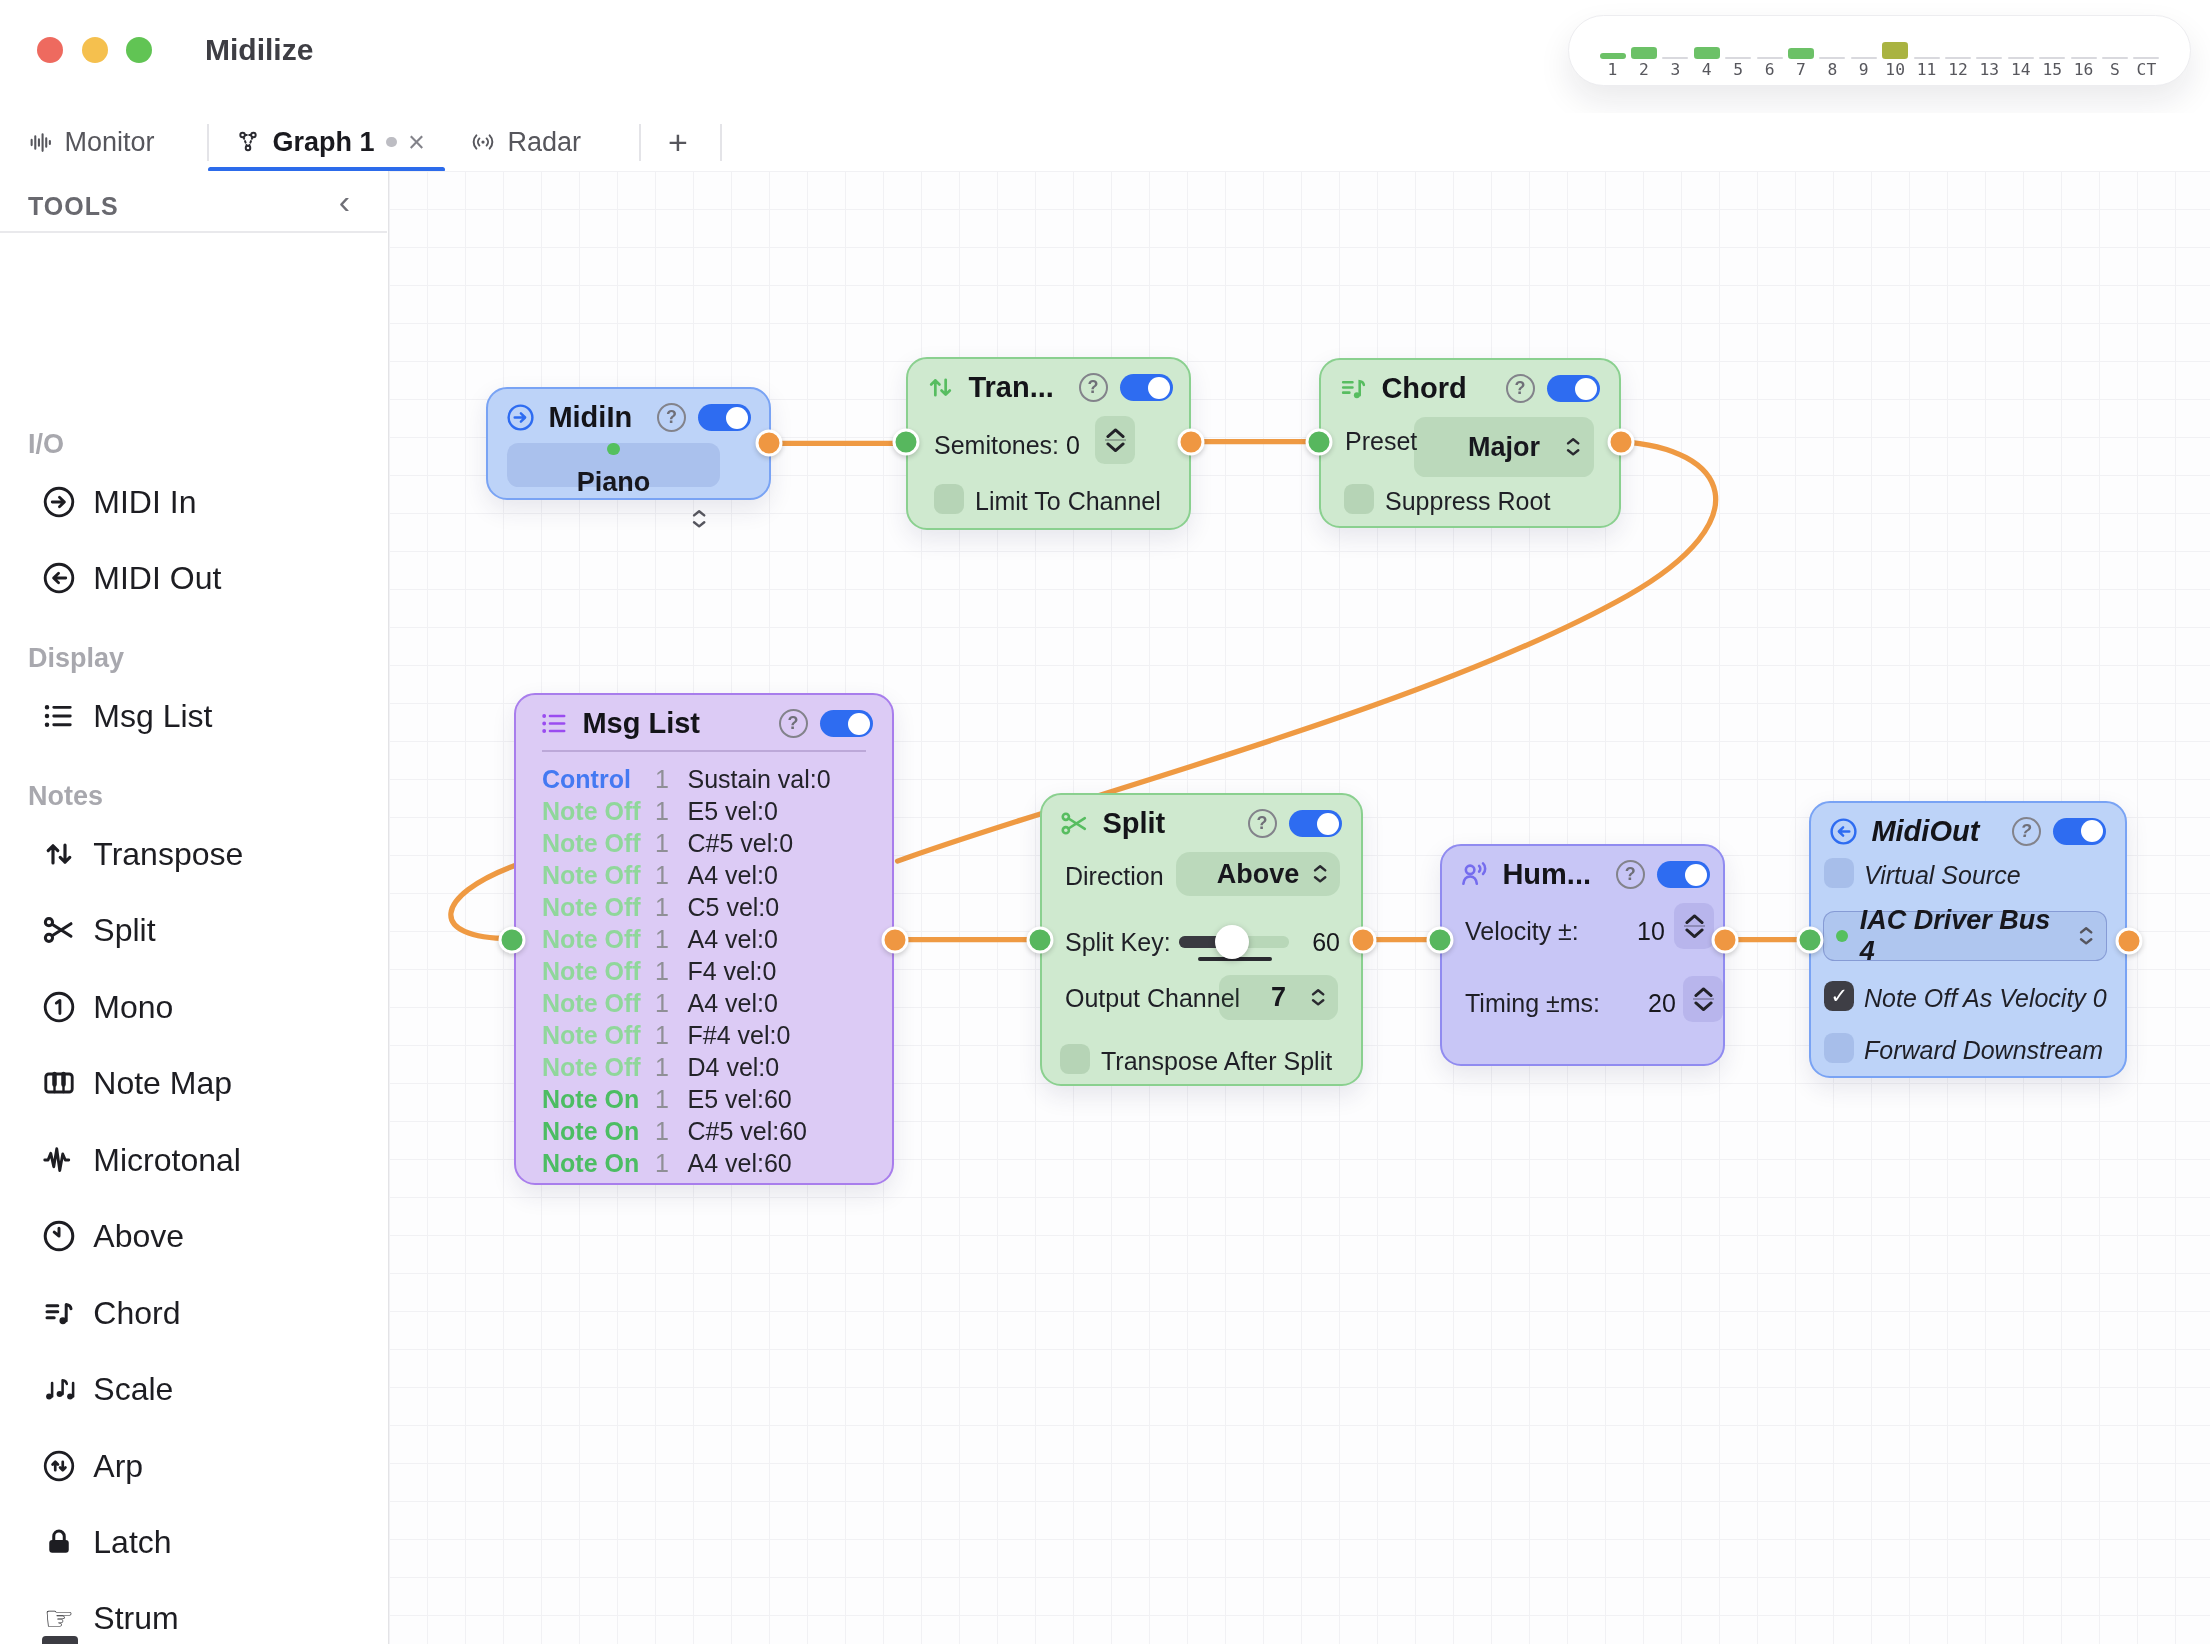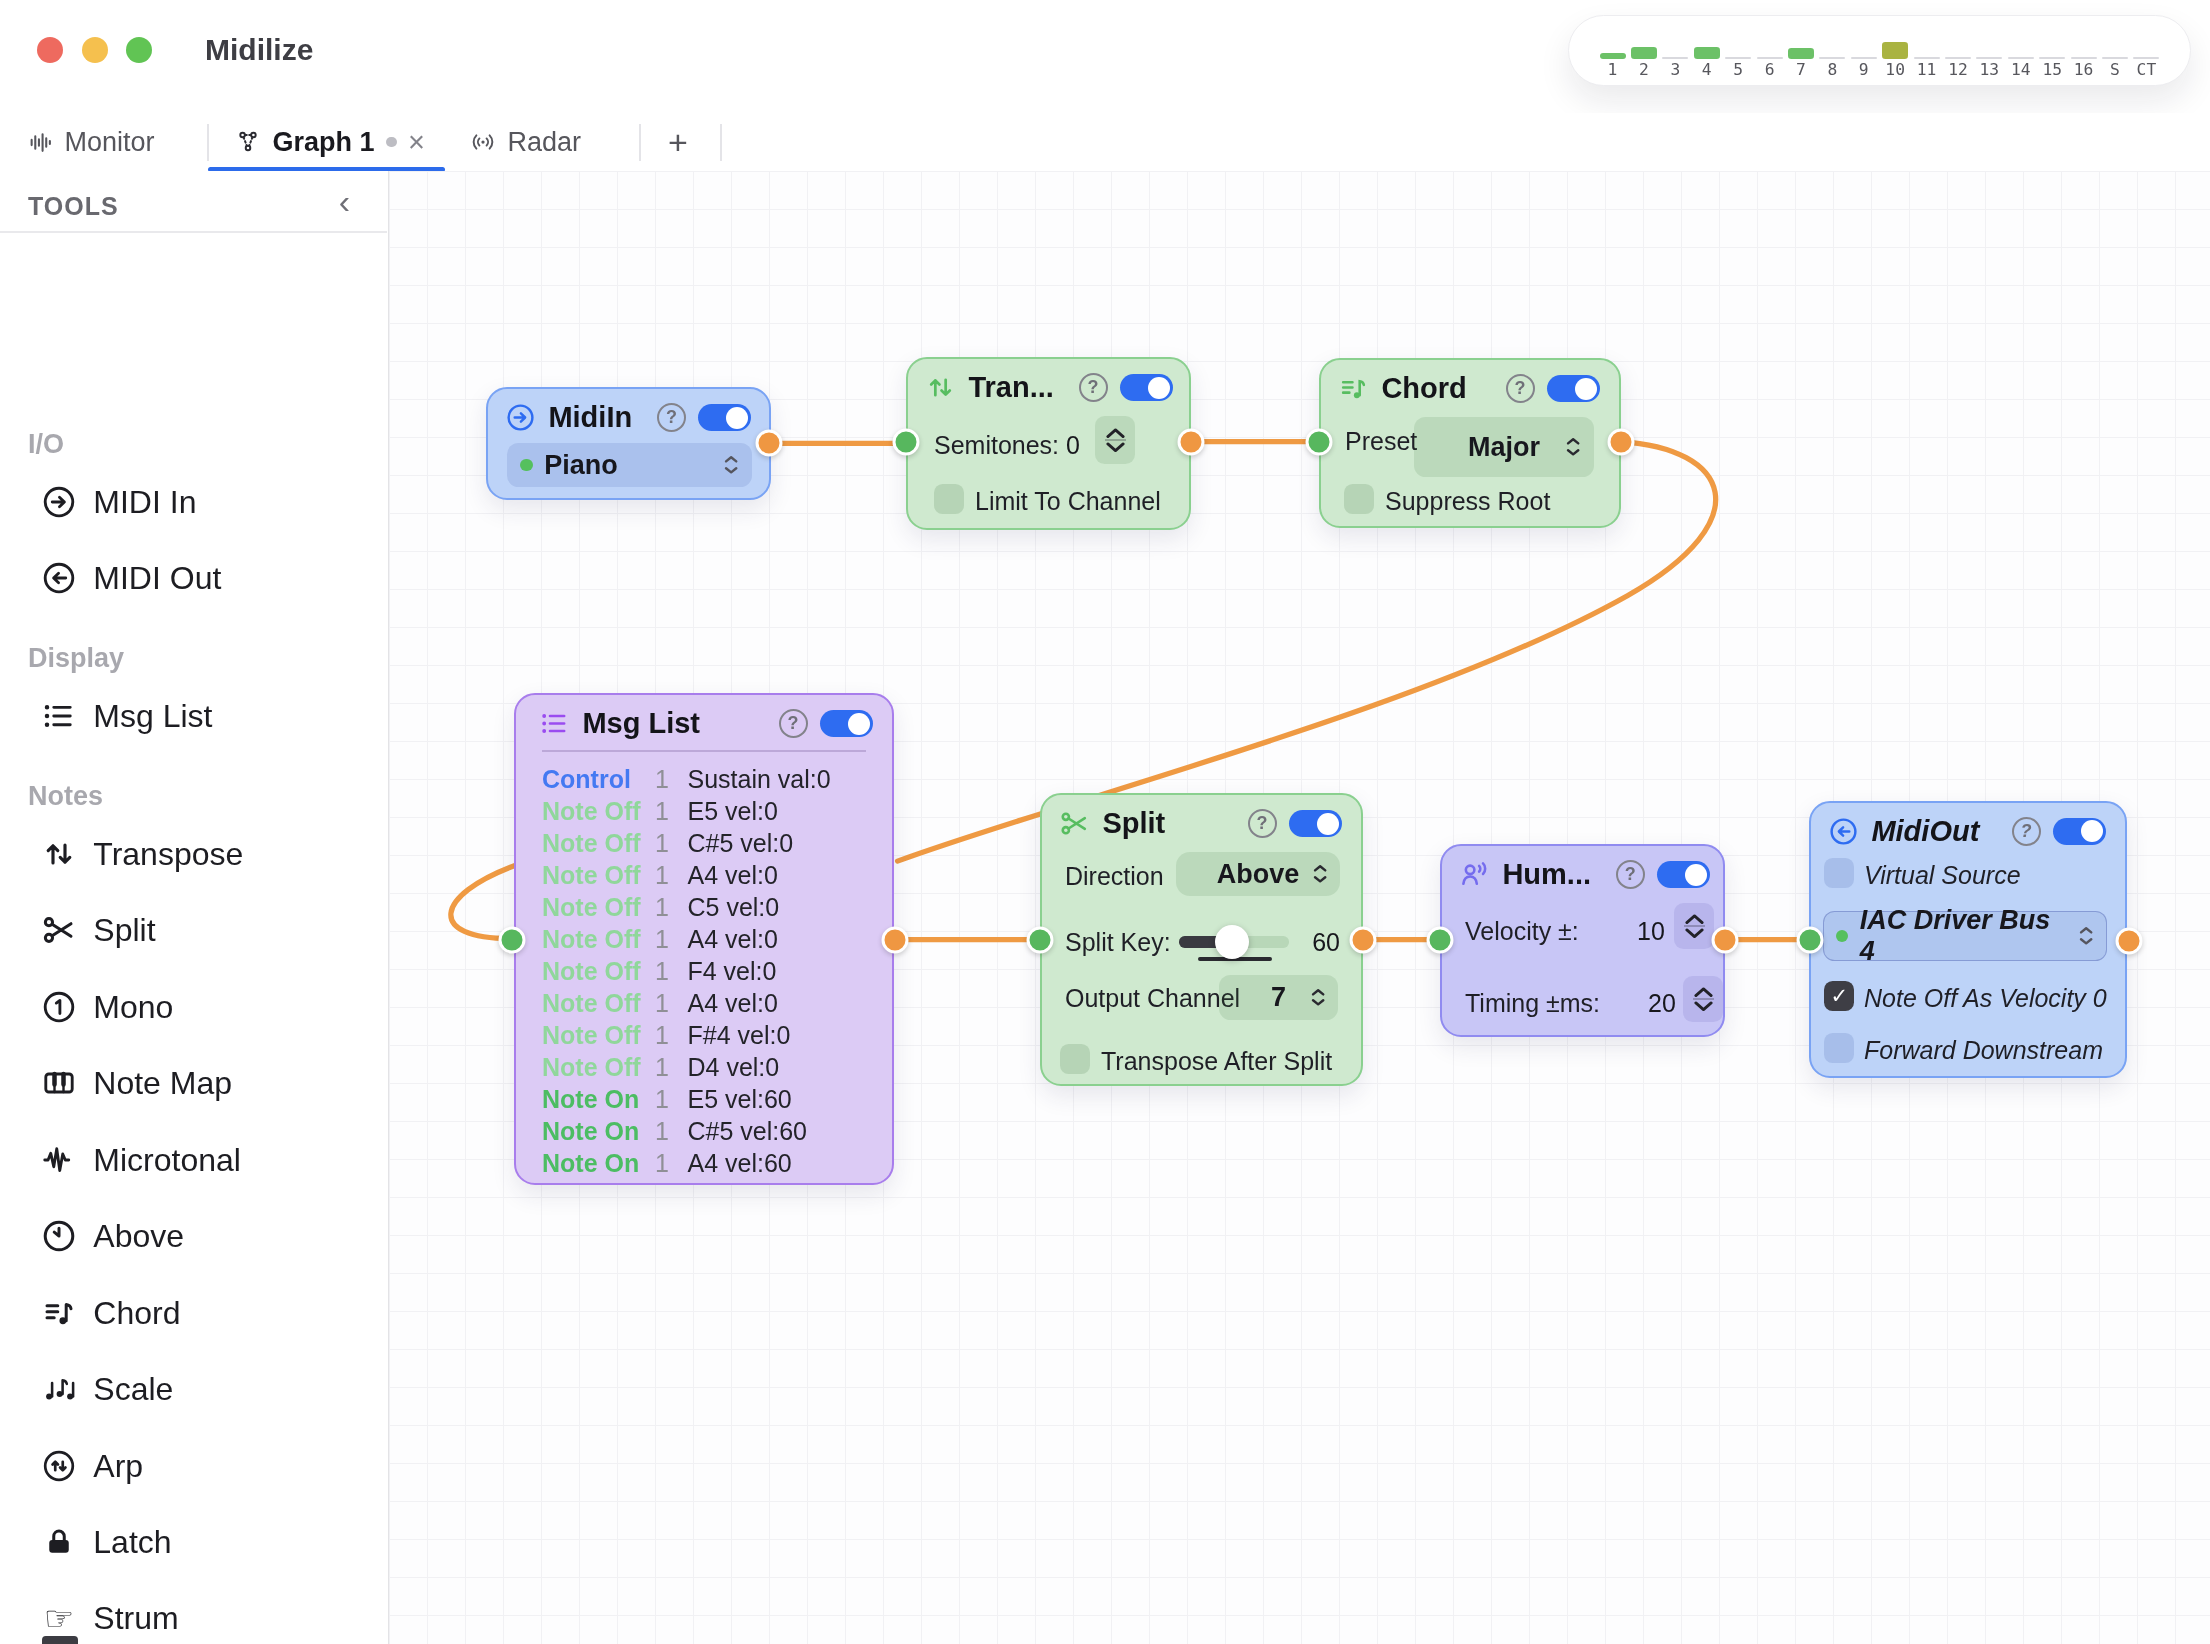--- a/index.html
+++ b/index.html
@@ -425,21 +425,21 @@
         <svg viewBox="0 0 24 24" fill="none" stroke="currentColor" stroke-width="1.9" stroke-linecap="round" stroke-linejoin="round">
           <circle cx="12" cy="12" r="9.2"></circle>
             <path d="M7.5 12h8M12.3 8.8L15.6 12l-3.3 3.2"></path>
           </svg>
       </span>
       <span class="node-title">MidiIn</span>
       <span class="spacer"></span>
       <span class="help">?</span>
       <span class="toggle"></span>
     </div>
-    <div class="field" style="left:19px;top:54px;width:245px;height:44px;padding:0 13.4px;gap:11.5px;">
+    <div class="field" style="left:19px;top:54px;width:213px;height:44px;padding:0 13.4px;gap:11.5px;flex-direction:column;">
       <span class="gdot"></span>
       <span class="ftext">Piano</span>
       <span class="chevs">
         <svg viewBox="0 0 14 8">
             <path d="M2 6l5-4 5 4"></path>
           </svg>
         <svg viewBox="0 0 14 8">
             <path d="M2 2l5 4 5-4"></path>
           </svg>
       </span>
@@ -634,21 +634,21 @@
           </svg>
         <svg viewBox="0 0 14 8">
             <path d="M2 2l5 4 5-4"></path>
           </svg>
       </span>
     </div>
     <span class="cb" style="left:18px;top:249px;"></span>
     <span class="lab" style="left:59px;top:252px;">Transpose After Split</span>
   </div>
 
-  <div class="node violet" style="left:1051px;top:673px;width:285px;height:193px;">
+  <div class="node violet" style="left:1051px;top:673px;width:285px;height:222px;">
     <div class="node-head">
       <span class="hicon c-violet">
         <svg viewBox="0 0 24 24" fill="none" stroke="currentColor" stroke-width="2" stroke-linecap="round">
           <circle cx="8.6" cy="8.4" r="3.3"></circle>
           <path d="M3.4 19.2c.4-3.7 2.6-5.7 5.2-5.7s4.8 2 5.2 5.7"></path>
           <path d="M15.6 5.4c1.2 1.1 1.2 3.2 0 4.3M18.6 3.4c2.2 2 2.2 6.2 0 8.2"></path>
           </svg>
       </span>
       <span class="node-title">Hum...</span>
       <span class="spacer"></span>

